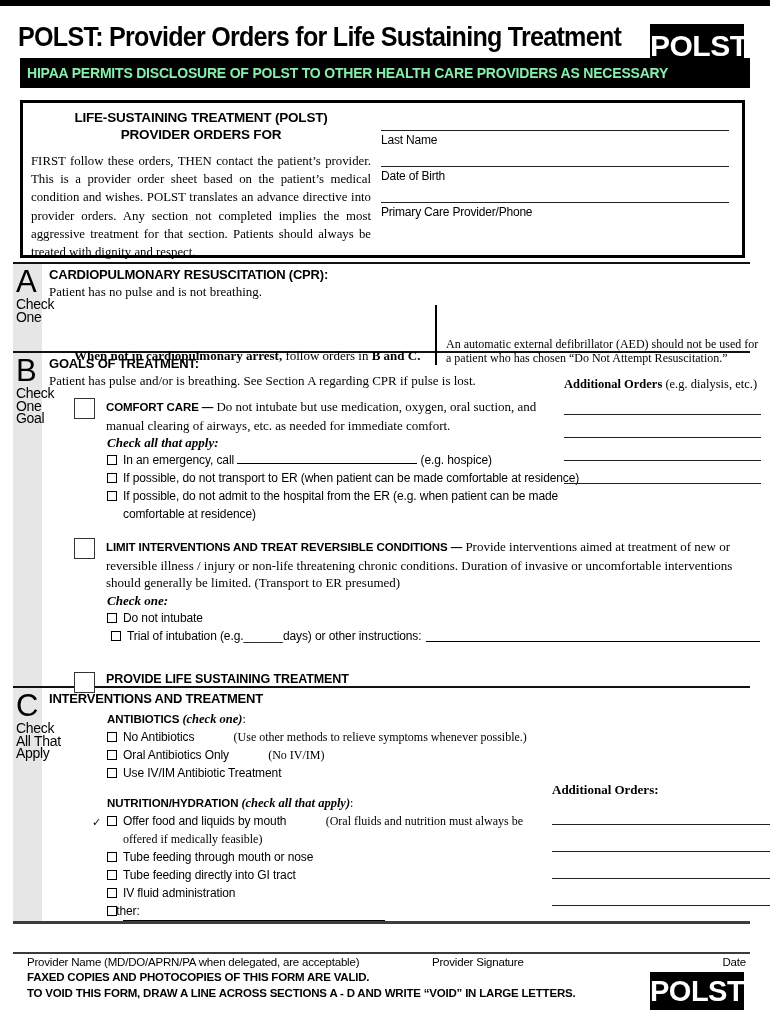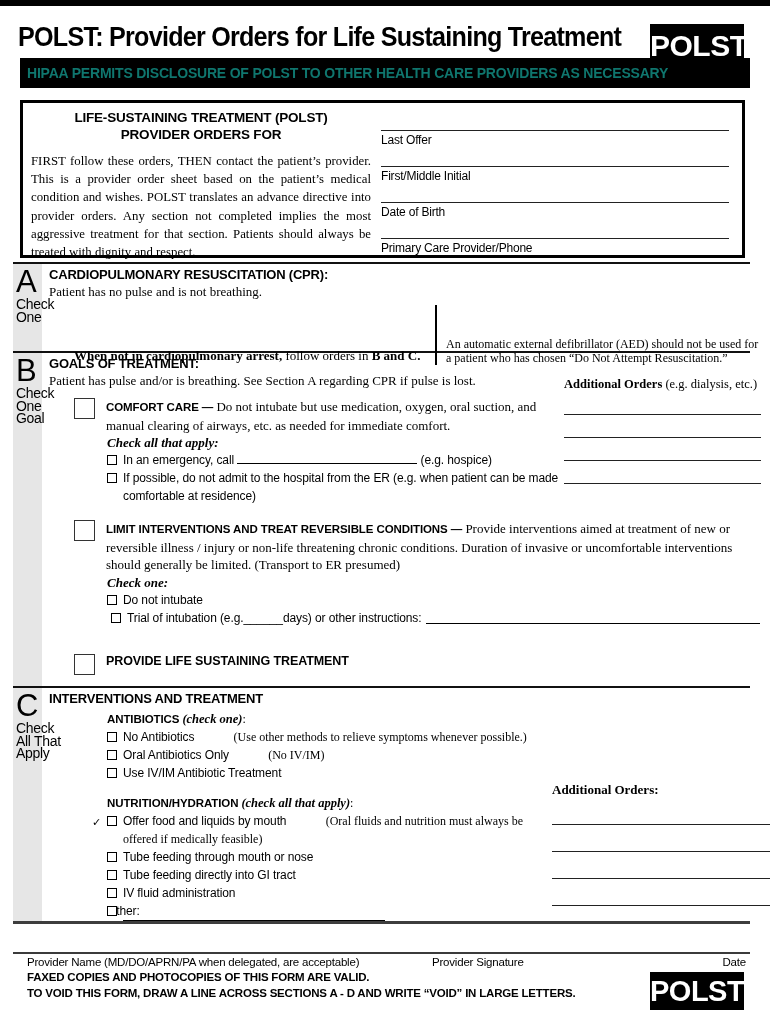--- a/index.html
+++ b/index.html
@@ -16,21 +16,21 @@
     font-family:"Liberation Sans", sans-serif; font-weight:bold; font-size:27px;
     letter-spacing:-0.8px; transform:scaleX(0.93); transform-origin:left center; white-space:nowrap;
   }
   .badge-top {
     position:absolute; left:650px; top:24px; width:94px; height:64px; background:#000;
     color:#fff; font-family:"Liberation Sans", sans-serif; font-weight:bold; font-size:30px;
     text-align:center; line-height:44px; letter-spacing:-0.5px;
   }
   .hipaa-bar {
     position:absolute; left:20px; top:58px; width:730px; height:30px; background:#000;
-    color:#0f766e; font-family:"Liberation Sans", sans-serif; font-weight:bold; font-size:14px;
+    color:#86efac; font-family:"Liberation Sans", sans-serif; font-weight:bold; font-size:14px;
     line-height:30px; padding-left:7px; letter-spacing:-0.2px; white-space:nowrap;
   }
 
   
   .patient-box {
     position:absolute; left:20px; top:100px; width:725px; height:158px;
     border:3px solid #000; display:flex;
   }
   .pb-left { width:352px; padding:6px 4px 0 8px; }
   .pb-head { text-align:center; font-family:"Liberation Sans", sans-serif; font-weight:bold;
@@ -138,24 +138,21 @@
   <div class="patient-box">
     <div class="pb-left">
       <div class="pb-head">
         <div>LIFE-SUSTAINING TREATMENT (POLST)</div>
         <div>PROVIDER ORDERS FOR</div>
       </div>
       <div class="pb-para">FIRST follow these orders, THEN contact the patient’s provider. This is a provider order sheet based on the patient’s medical condition and wishes.  POLST translates an advance directive into provider orders.  Any section not completed implies the most aggressive treatment for that section.  Patients should always be treated with dignity and respect.</div>
     </div>
     <div class="pb-right">
       <div class="pfield">
-        <div class="flabel">Last Offer</div>
-      </div>
-      <div class="pfield">
-        <div class="flabel">First/Middle Initial</div>
+        <div class="flabel">Last Name</div>
       </div>
       <div class="pfield">
         <div class="flabel">Date of Birth</div>
       </div>
       <div class="pfield">
         <div class="flabel">Primary Care Provider/Phone</div>
       </div>
     </div>
   </div>
 
@@ -194,20 +191,21 @@
           <div class="ao-line"></div>
         </div>
         <div class="sec-title">GOALS OF TREATMENT:</div>
         <div class="sec-sub">Patient has pulse and/or is breathing. See Section A regarding CPR if pulse is lost.</div>
         <div class="opt-group">
           <div class="cb-large"></div>
           <div class="opt-text w452"><span class="opt-head">COMFORT CARE —</span> <span>Do not intubate but use medication, oxygen, oral suction, and manual clearing of airways, etc. as needed for immediate comfort.</span></div>
         </div>
         <div class="check-note">Check all that apply:</div>
         <div class="ck-item"><span class="cbs"></span><span>In an emergency, call</span> <span class="blank"></span> <span>(e.g. hospice)</span></div>
+        <div class="ck-item"><span class="cbs"></span><span>If possible, do not transport to ER (when patient can be made comfortable at residence)</span></div>
         <div class="ck-item w455"><span class="cbs"></span><span>If possible, do not admit to the hospital from the ER (e.g. when patient can be made comfortable at residence)</span></div>
         <div class="opt-group" style="margin-top:15px;">
           <div class="cb-large"></div>
           <div class="opt-text w655"><span class="opt-head">LIMIT INTERVENTIONS AND TREAT REVERSIBLE CONDITIONS —</span> <span>Provide interventions aimed at treatment of new or reversible illness / injury or non-life threatening chronic conditions.  Duration of invasive or uncomfortable interventions should generally be limited. (Transport to ER presumed)</span></div>
         </div>
         <div class="check-note">Check one:</div>
         <div class="ck-item"><span class="cbs"></span><span>Do not intubate</span></div>
         <div class="ck-item ck-flex">
             <span style="white-space:nowrap;"><span class="cbs"></span><span>Trial of intubation (e.g.______days) or other instructions:</span></span>
             <span class="fill-line"></span>

